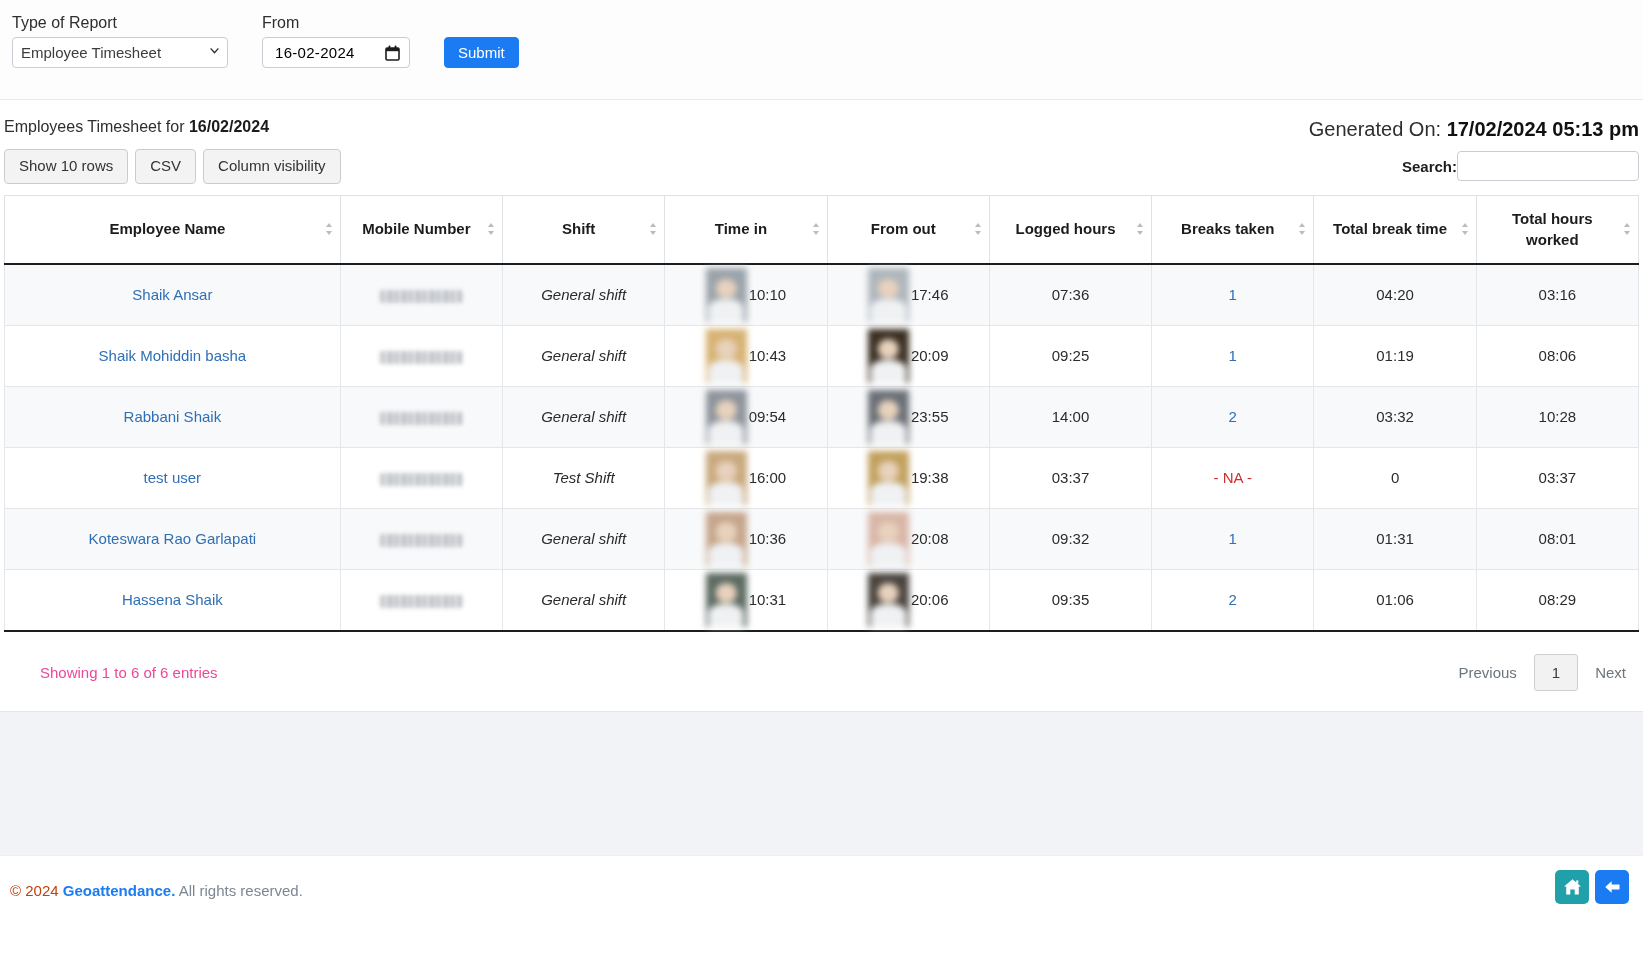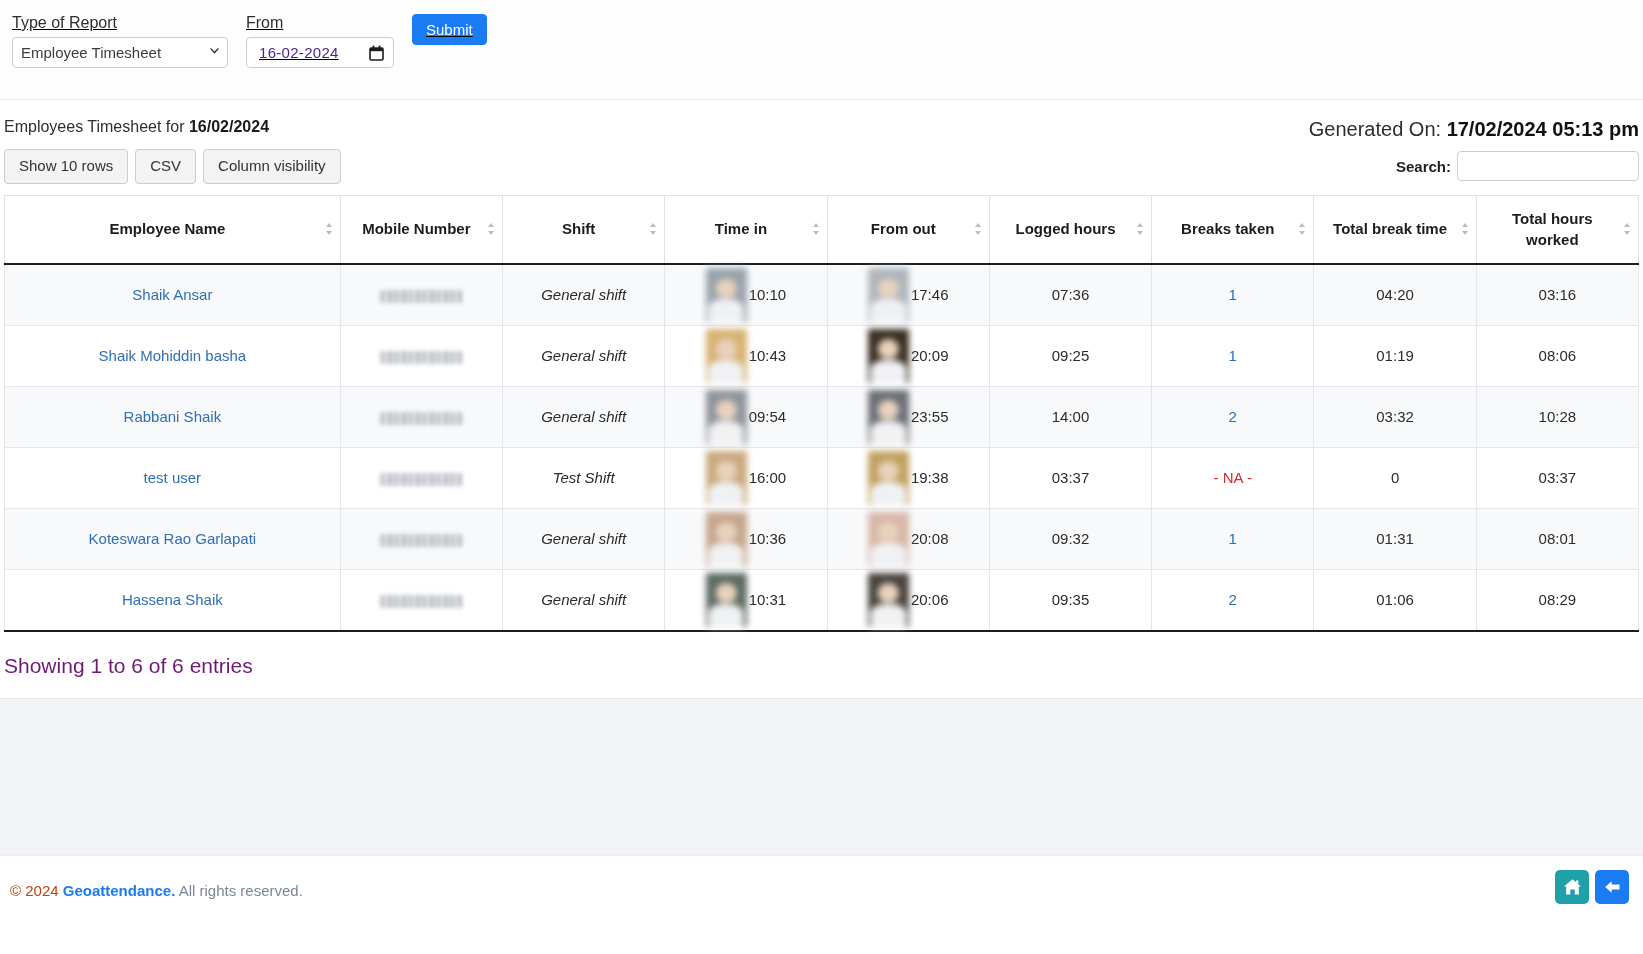--- a/index.html
+++ b/index.html
@@ -13,21 +13,21 @@
   }
   body { position: relative; }
 
   
   .filter-bar {
     background: #fdfdfd;
     padding: 14px 0 18px 12px;
     border-bottom: 1px solid #e7e9ee;
     height: 100px;
   }
-  .filter-row { display: flex; align-items: flex-start; gap: 18px; text-decoration: underline; }
+  .filter-row { display: flex; align-items: flex-end; gap: 34px; }
   .field { display: flex; flex-direction: column; }
   .field-label {
     font-size: 16px; color: #2e2e2e; margin-bottom: 5px;
     font-family: "Liberation Sans", sans-serif;
   }
   .select-wrap { position: relative; }
   select.report-select {
     width: 216px; height: 31px;
     font-size: 15px; color: #3c3c3c;
     padding: 2px 24px 2px 8px;
@@ -41,21 +41,21 @@
     width: 9px; height: 6px; pointer-events: none;
   }
   .date-wrap {
     position: relative;
     width: 148px; height: 31px;
     border: 1px solid #c9cdd3; border-radius: 4px;
     background: #fff;
     display: flex; align-items: center;
   }
   .date-value {
-    font-size: 15px; color: #4c1d95;
+    font-size: 15px; color: #000000;
     padding-left: 12px; letter-spacing: .3px;
   }
   .cal-icon {
     position: absolute; right: 9px; top: 7px;
     width: 15px; height: 16px;
   }
   .btn-submit {
     background: #1a7bf2; color: #fff;
     border: 1px solid #1a7bf2; border-radius: 4px;
     font-size: 15px; padding: 0 13px; height: 31px;
@@ -78,21 +78,21 @@
     margin-top: 8px;
   }
   .btn-group { display: flex; gap: 7px; }
   .dt-btn {
     background: #f3f3f3;
     border: 1px solid #cccccc; border-radius: 4px;
     font-size: 15px; color: #333;
     padding: 8px 14px; cursor: pointer; line-height: 1.1;
     font-family: "Liberation Sans", sans-serif;
   }
-  .search-wrap { display: flex; align-items: center; gap: 6px; }
+  .search-wrap { display: flex; align-items: center; }
   .search-label { font-size: 15px; font-weight: bold; color: #1e1e1e; }
   .search-input {
     width: 182px; height: 30px;
     border: 1px solid #c9cdd3; border-radius: 4px;
     padding: 2px 7px; font-size: 14px; background: #fff;
     font-family: "Liberation Sans", sans-serif;
   }
 
   
   .table-wrap { margin-top: 11px; }
@@ -159,21 +159,21 @@
   .red { color: #d9342b; }
   .red-na { color: #cf2f2f; }
 
   
   .table-foot {
     display: flex; justify-content: space-between; align-items: center;
     padding: 22px 0 20px 0;
     border-top: 2px solid #1d1d1d;
     margin-top: -1px;
   }
-  .entries-info { font-size: 21px; color: #701a75; }
+  .entries-info { font-size: 15px; color: #ec4899; margin-left: 36px; }
   .pager { display: flex; align-items: center; gap: 4px; }
   .pg-btn {
     font-size: 15px; color: #6c757d; padding: 6px 12px;
     background: transparent; border: 1px solid transparent; cursor: pointer;
     font-family: "Liberation Sans", sans-serif;
   }
   .pg-num {
     font-size: 15px; color: #3a3a3a;
     background: #f2f2f2; border: 1px solid #cfcfcf; border-radius: 3px;
     padding: 9px 17px; cursor: pointer;
@@ -506,20 +506,25 @@
             <td><span class="link-num">2</span></td>
             <td>01:06</td>
             <td>08:29</td>
           </tr>
         </tbody>
     </table>
   </div>
 
   <div class="table-foot">
     <div class="entries-info">Showing 1 to 6 of 6 entries</div>
+    <div class="pager">
+      <button class="pg-btn">Previous</button>
+      <button class="pg-num">1</button>
+      <button class="pg-btn">Next</button>
+    </div>
   </div>
 </div>
 
 <div class="grey-area"></div>
 
 <div class="page-footer">
   <div class="copyright">
     <b>© 2024 </b><span class="brand">Geoattendance.</span><span> All rights reserved.</span>
   </div>
   <div class="fabs">

